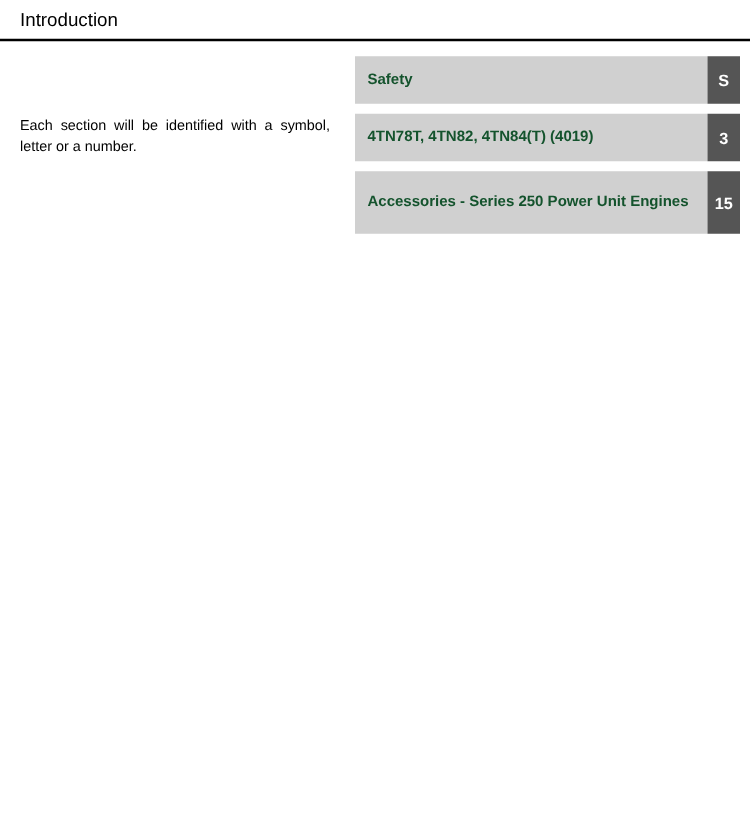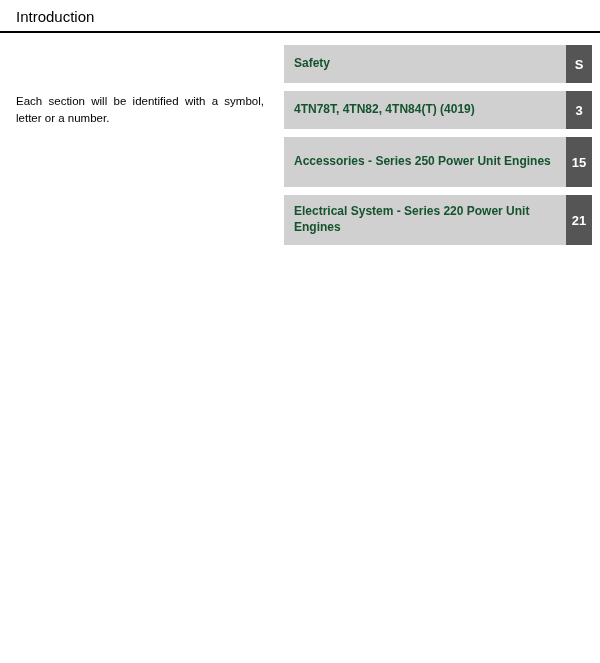--- a/index.html
+++ b/index.html
@@ -106,18 +106,14 @@
         <div class="section-badge">S</div>
       </div>
       <div class="section-item">
         <div class="section-label">4TN78T, 4TN82, 4TN84(T) (4019)</div>
         <div class="section-badge">3</div>
       </div>
       <div class="section-item tall">
         <div class="section-label">Accessories - Series 250 Power Unit Engines</div>
         <div class="section-badge">15</div>
       </div>
-      <div class="section-item tall">
-        <div class="section-label">Electrical System - Series 220 Power Unit Engines</div>
-        <div class="section-badge">21</div>
-      </div>
     </div>
 </div>
 
 </body></html>

